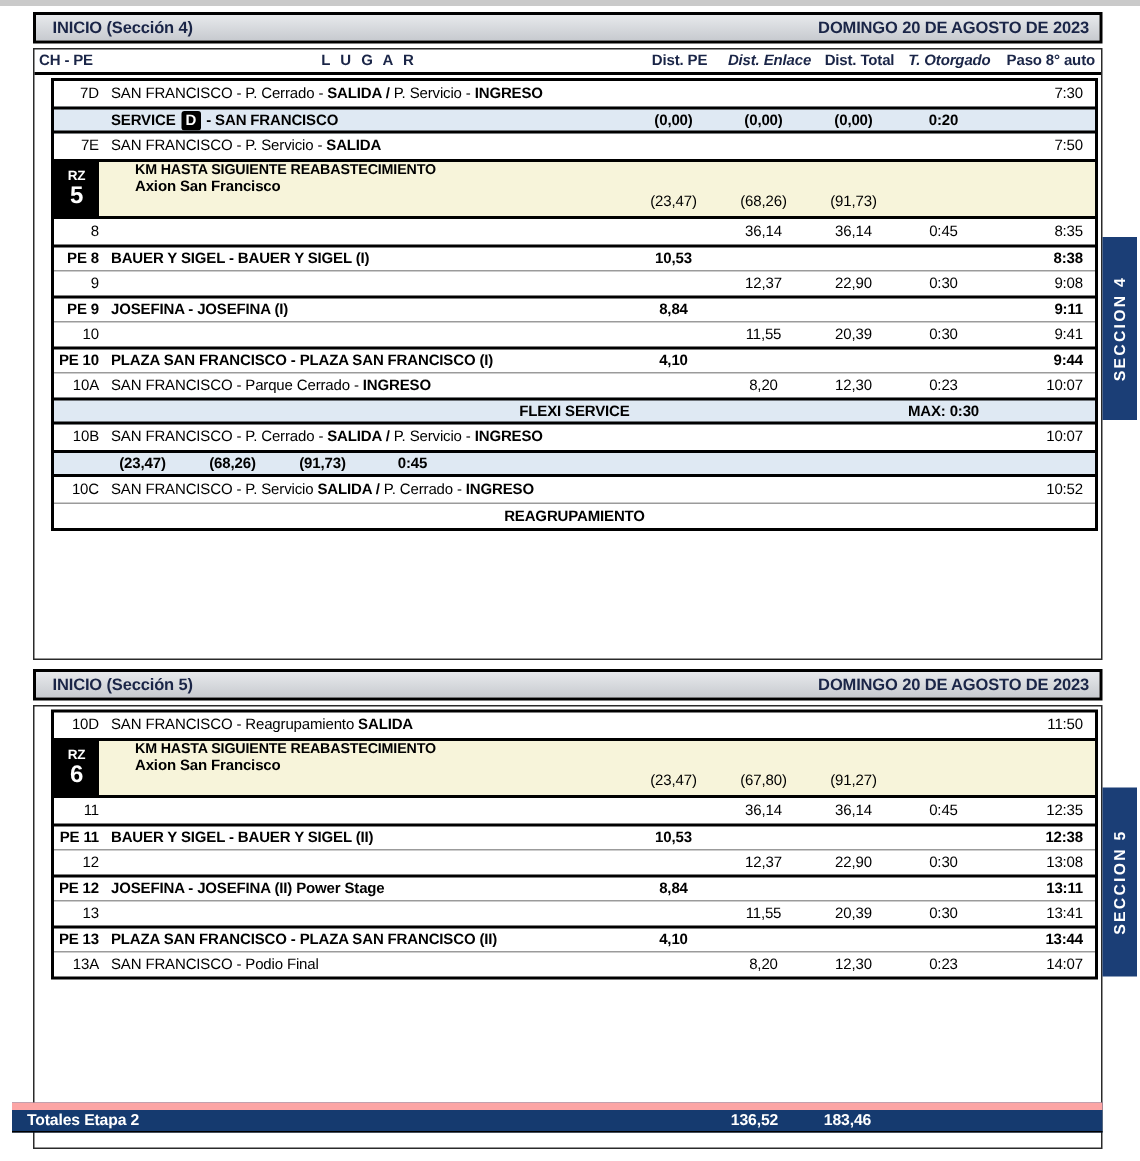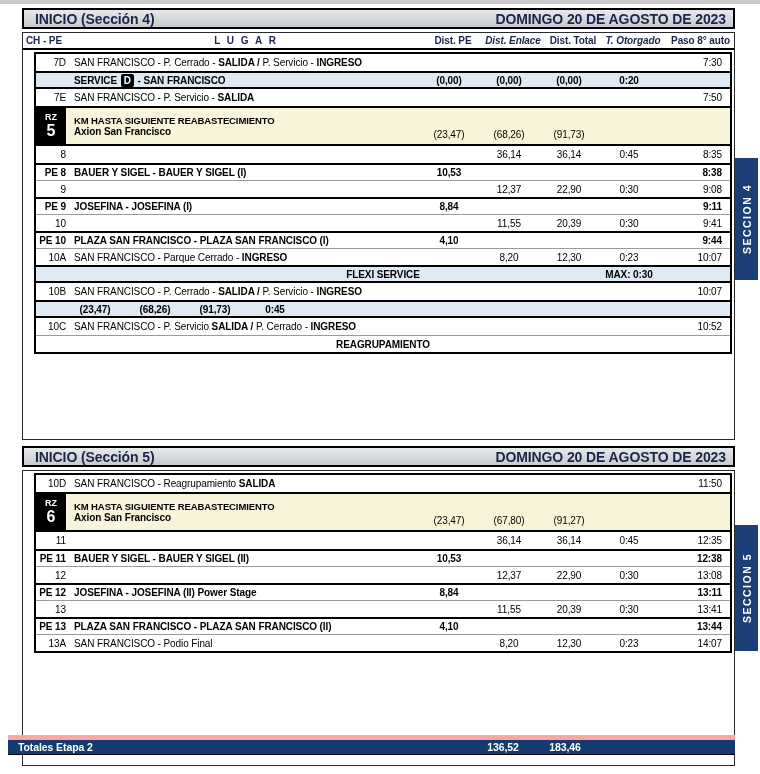--- a/index.html
+++ b/index.html
@@ -6,21 +6,21 @@
   html,body { background:#fff; }
   body { font-family:"Liberation Sans", sans-serif; color:#000; letter-spacing:-0.1px; }
   .page { position:relative; width:760px; height:774px; background:#fff; overflow:hidden; }
 
   .top-strip { position:absolute; left:0; top:0; width:760px; height:4px; background:#cacaca; }
 
   
   .sec-bar { position:absolute; left:22px; width:713px; height:21px;
              border:2px solid #000; background:linear-gradient(#e7e9ec,#c7cacf);
              display:flex; align-items:center; justify-content:space-between;
-             font-weight:700; font-size:14px; color:#1a2547; padding:0 7px 0 11px; }
+             font-weight:700; font-size:11px; color:#1a2547; padding:0 7px 0 11px; }
   #sec4-bar { top:8px; } #sec5-bar { top:446px; }
 
   
   .sec-outer { position:absolute; left:22px; width:713px; border:1px solid #2a2a2a; background:#fff; }
   #sec4-outer { top:32px; height:408px; }
   #sec5-outer { top:470px; height:296px; }
 
   
   .colheader { display:flex; align-items:center; height:17px; border-bottom:2px solid #000;
                font-weight:700; font-size:10px; color:#1a2547; white-space:nowrap; }
@@ -53,21 +53,21 @@
   .c-paso  { width:70px; flex:none; text-align:right; padding-right:8px; }
 
   .badge { display:inline-block; background:#000; color:#fff; font-weight:700;
            font-size:10px; line-height:11px; padding:1px 3px; border-radius:2px; margin:0 1px; }
 
   
   .rz-box { width:30px; flex:none; background:#000; color:#fff; display:flex;
             flex-direction:column; align-items:center; justify-content:center; line-height:1; }
   .rz-box .rz-lbl { font-size:9px; font-weight:700; }
   .rz-box .rz-num { font-size:16px; font-weight:700; margin-top:1px; }
-  .rz-text { flex:1; padding-left:8px; display:flex; flex-direction:column; justify-content:center; }
+  .rz-text { flex:1; padding-left:24px; display:flex; flex-direction:column; justify-content:flex-start; }
   .rz-text .l1 { font-size:9.5px; line-height:11px; }
   .rz-text .l2 { font-size:10px;  line-height:12px; }
   .k-rz .val { align-self:flex-end; height:17px; line-height:15px; font-weight:400; }
 
   .fx-label { position:absolute; left:0; top:0; right:0; bottom:0; display:flex;
               align-items:center; justify-content:center; }
 
   
   .tab { position:absolute; left:735px; width:23px; background:#1b3e76; color:#fff;
          display:flex; align-items:center; justify-content:center; }

